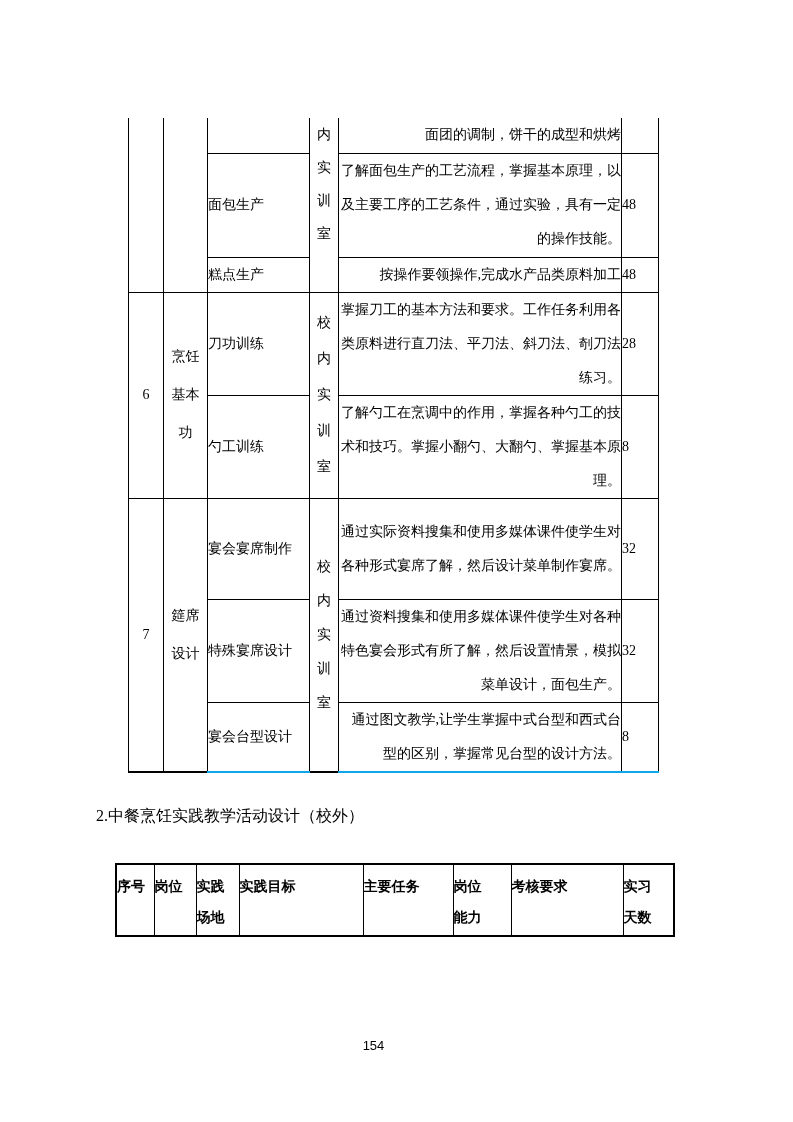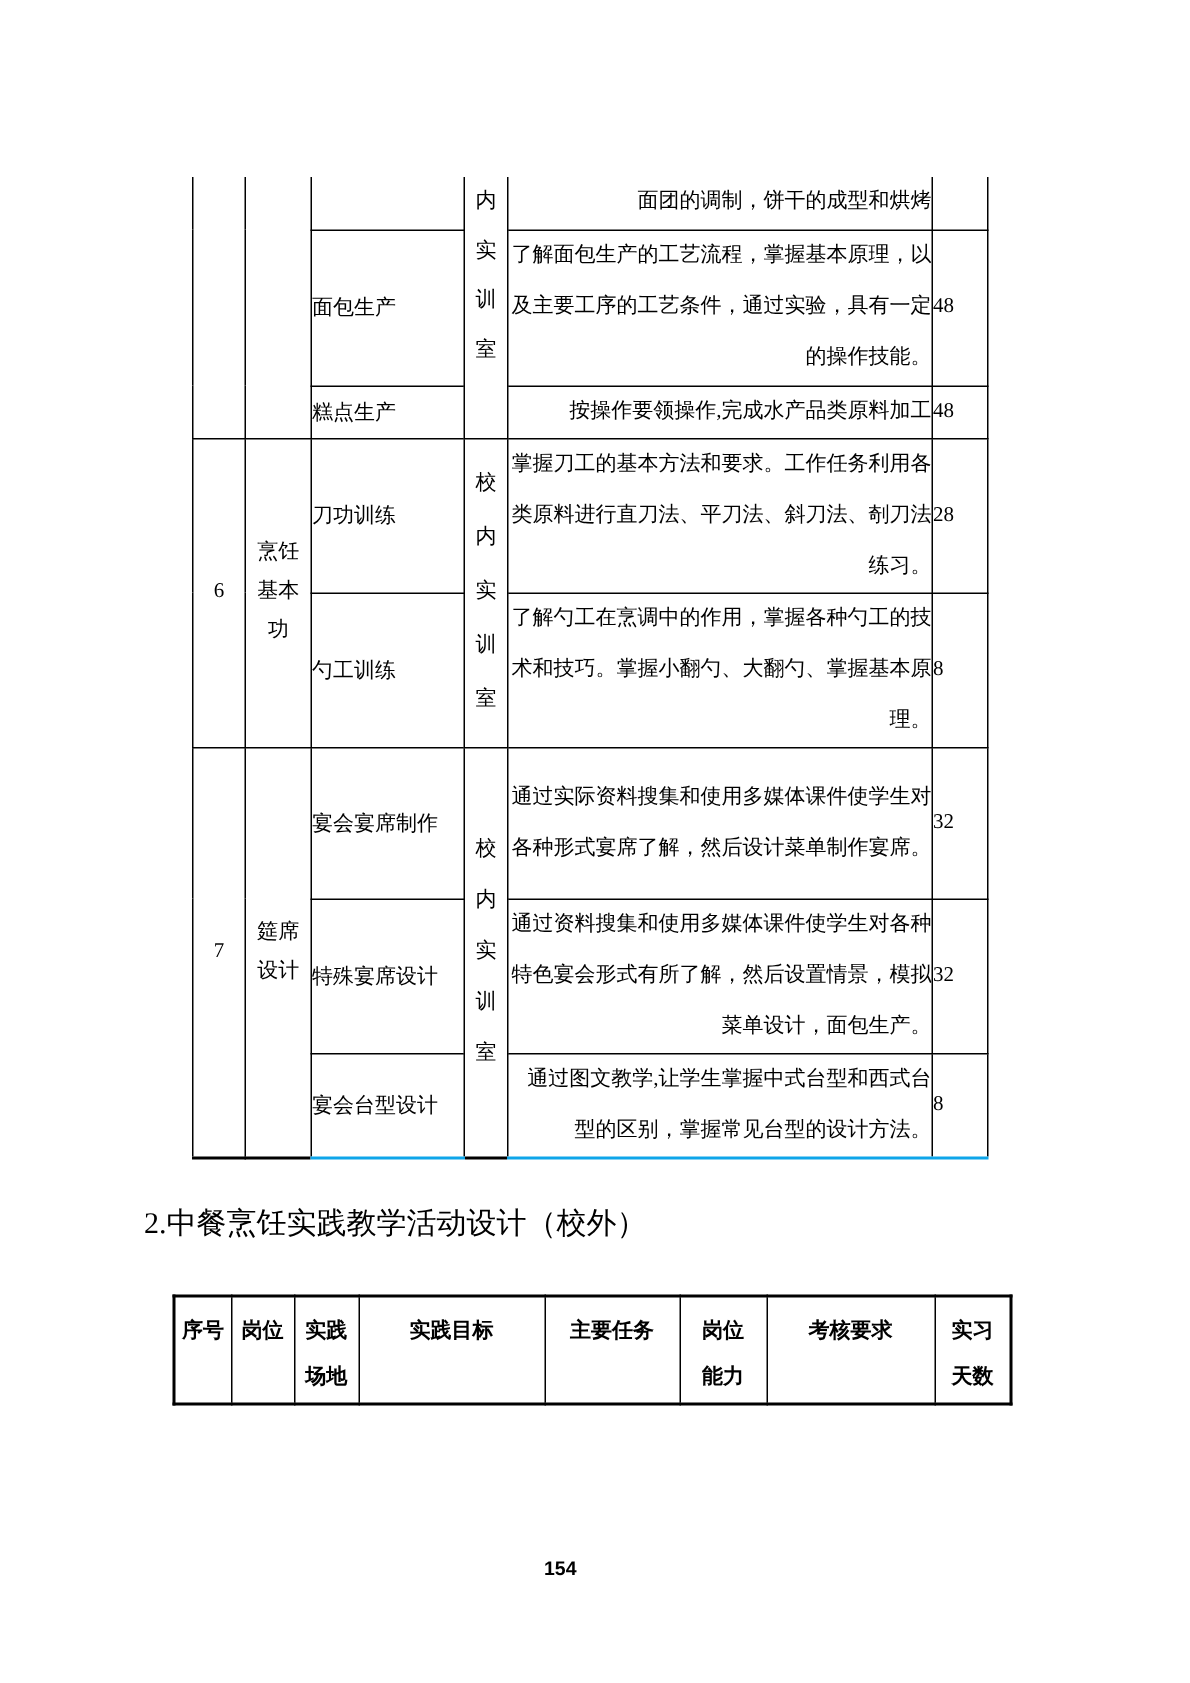--- a/index.html
+++ b/index.html
@@ -13,52 +13,52 @@
     position:absolute; left:128px; top:118px;
     border-collapse:collapse; table-layout:fixed; width:531px;
     border-left:1px solid #000; border-right:1px solid #000;
     border-top:none; border-bottom:2px solid #000;
   }
   table.t1 td { border:1px solid #000; padding:0; font-size:14px; overflow:hidden; }
   table.t1 tr.first > td { border-top:none; }
   table.t1 tr.last  > td { border-bottom:2px solid #0ea5e9; }
 
   td.seq   { text-align:center; vertical-align:middle; }
-  td.cat   { text-align:center; vertical-align:middle; white-space:pre-line; line-height:26px; }
+  td.cat   { text-align:center; vertical-align:middle; white-space:pre-line; line-height:38px; }
   td.item  { text-align:left; vertical-align:middle; }
   td.venue { text-align:center; white-space:pre-line; }
   td.vcont { vertical-align:top; line-height:33px; padding-top:4px; }
   td.v6    { vertical-align:middle; line-height:36px; }
   td.v7    { vertical-align:middle; line-height:34px; }
   td.desc  { text-align:right; vertical-align:middle; padding:0 7px; line-height:34px; }
   td.hours { text-align:left; vertical-align:middle; }
 
   
   .heading2 {
     position:absolute; left:96px; top:804px;
-    font-size:20px; line-height:24px; white-space:nowrap;
+    font-size:16px; line-height:24px; white-space:nowrap;
   }
 
   
   table.t2 {
     position:absolute; left:115px; top:863px;
     border-collapse:collapse; table-layout:fixed; width:558px;
     border:2px solid #000;
   }
   table.t2 td {
     border:1px solid #000; height:64px; padding:6px 0 0 0;
     font-family:"Liberation Sans", sans-serif; font-weight:bold; font-size:14px;
-    text-align:center; vertical-align:top; line-height:31px; white-space:pre-line;
+    text-align:left; vertical-align:top; line-height:31px; white-space:pre-line;
     overflow:hidden;
   }
 
   
   .pageno {
     position:absolute; left:0; top:1038px; width:747px; text-align:center;
-    font-family:"Liberation Sans", sans-serif; font-size:13px; line-height:16px;font-weight:bold;
+    font-family:"Liberation Sans", sans-serif; font-size:13px; line-height:16px;
   }
 </style>
 </head>
 <body>
 
 <div class="page">
 
   <table class="t1">
     <colgroup>
       <col style="width:35px">

